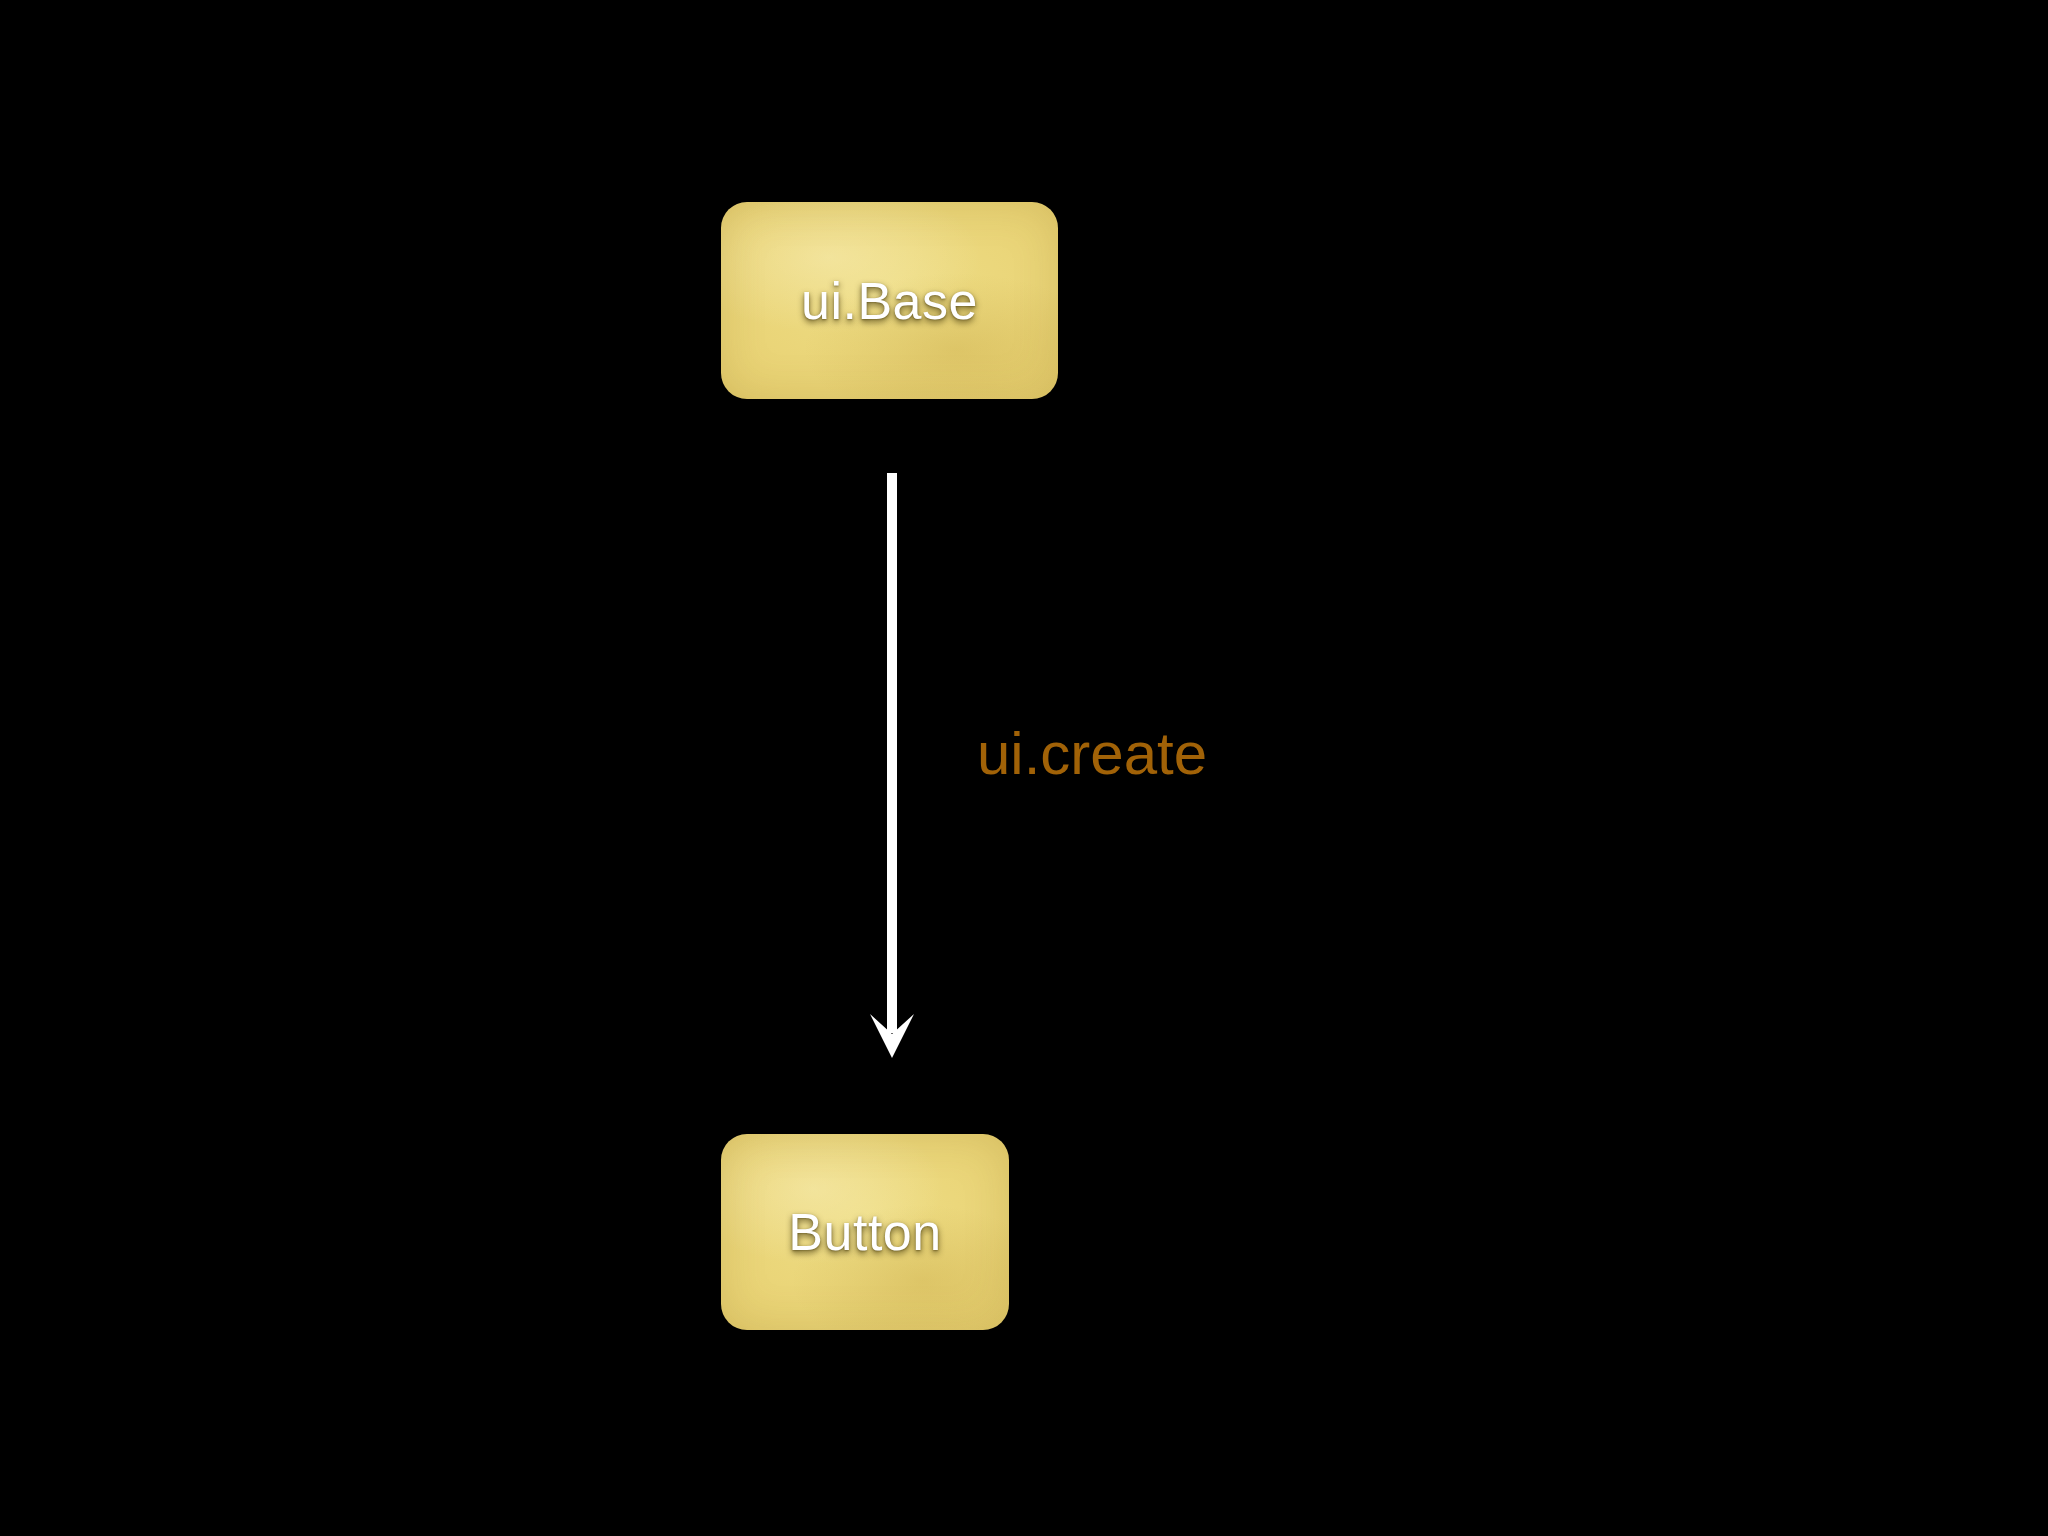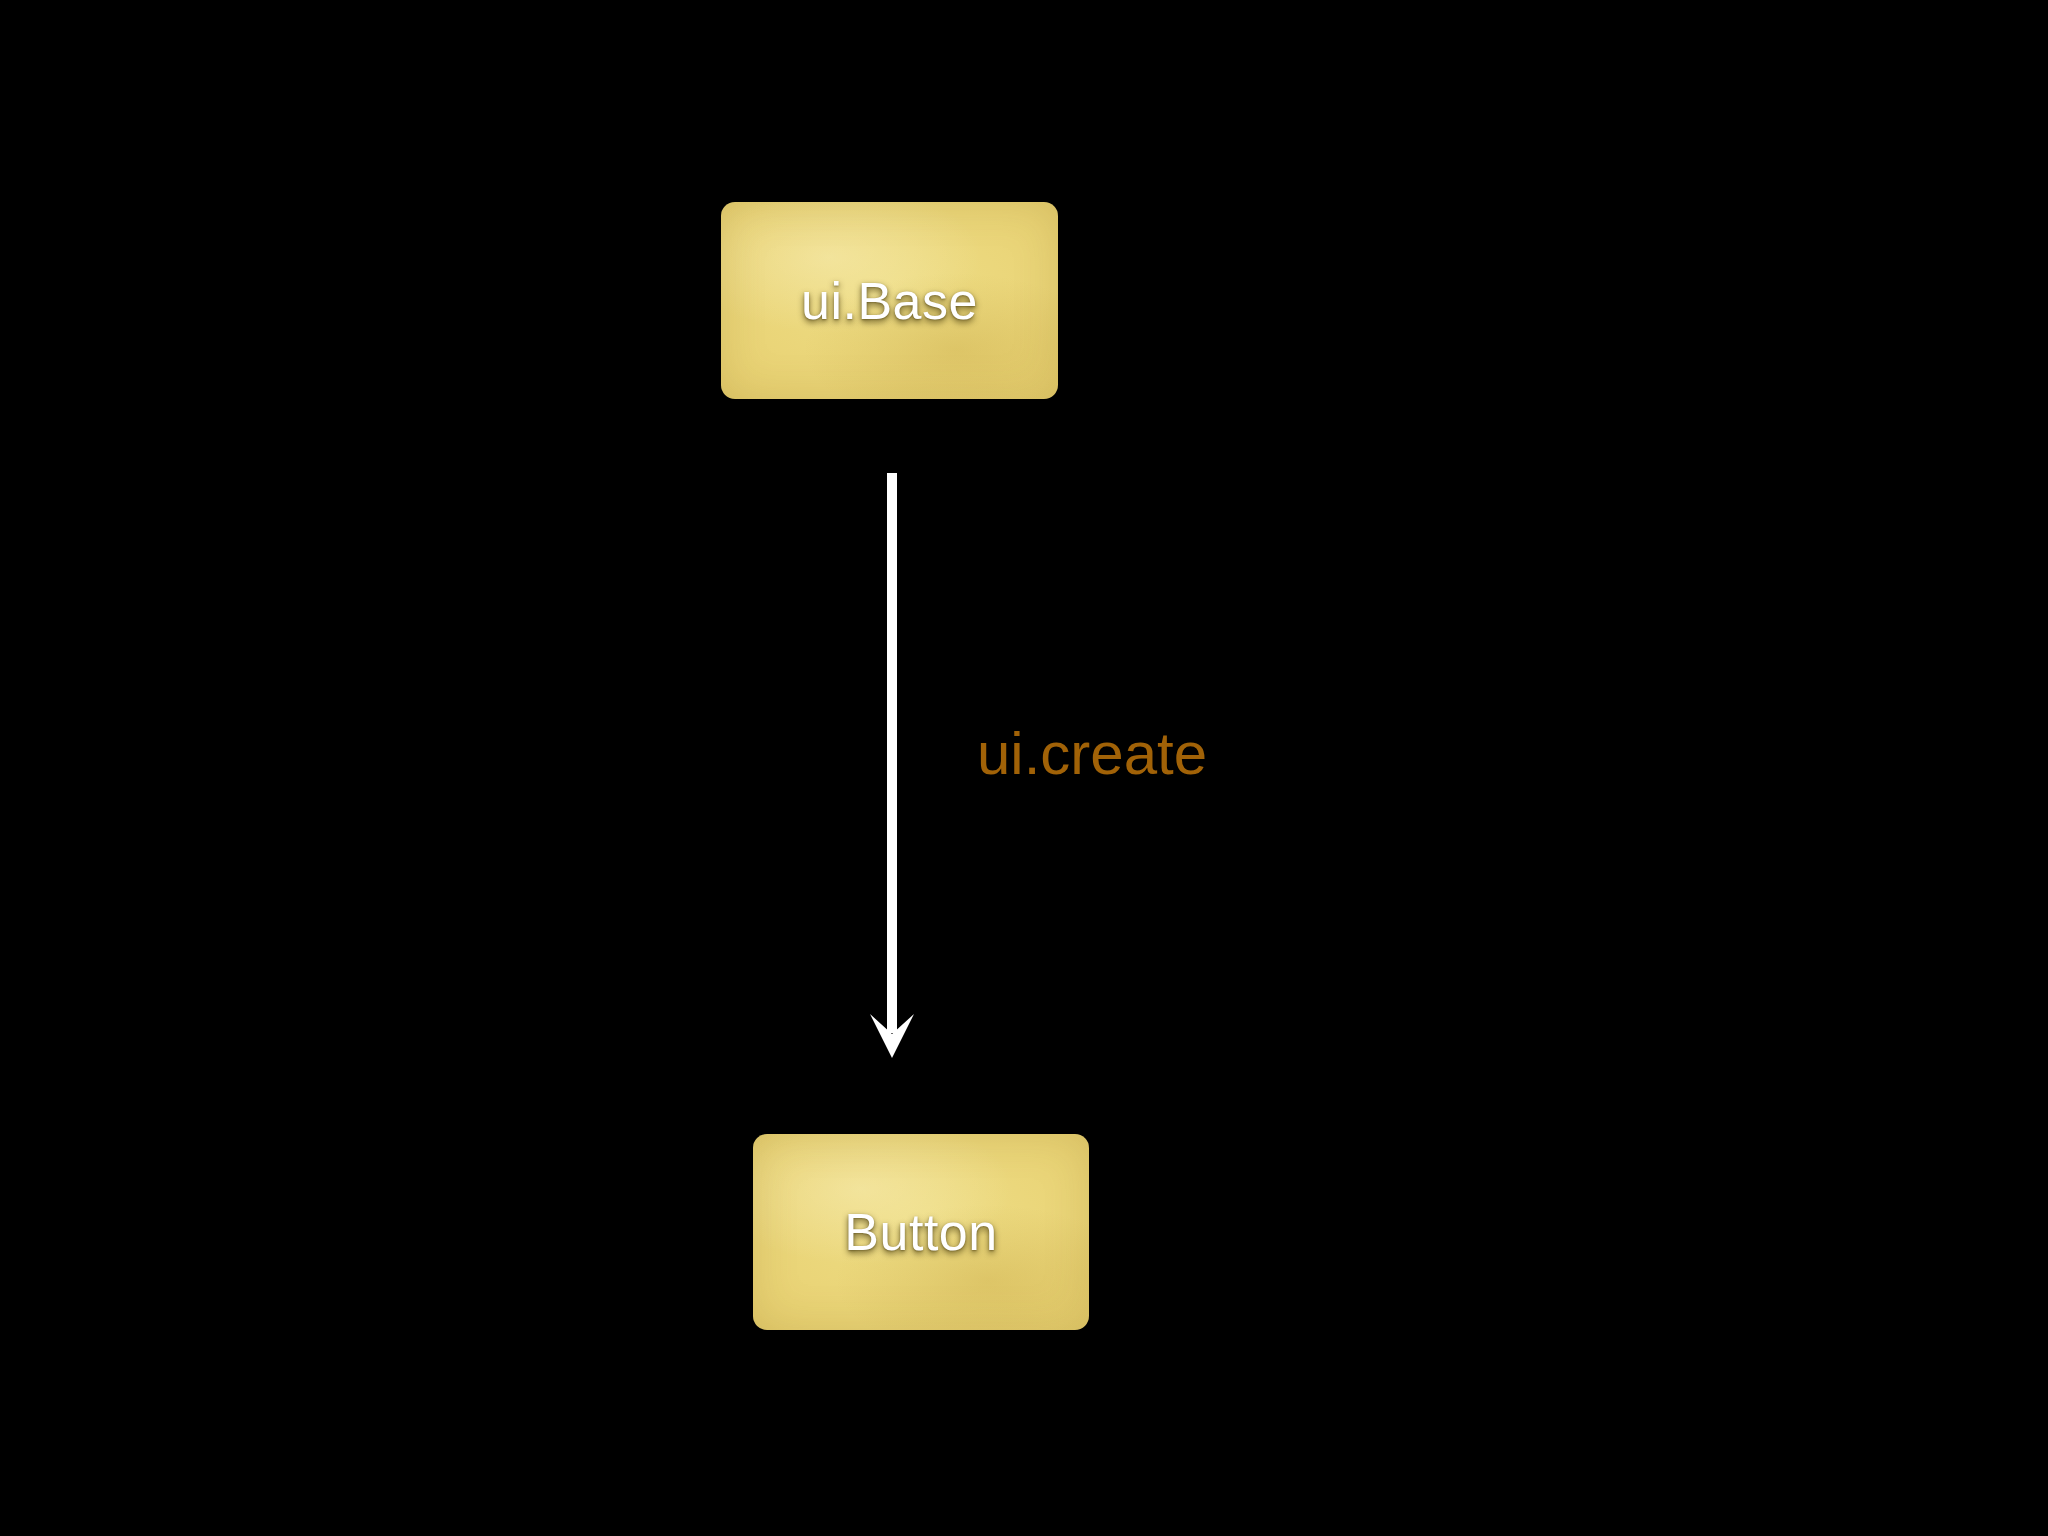--- a/index.html
+++ b/index.html
@@ -12,32 +12,32 @@
     width: 2048px;
     height: 1536px;
     background: #000000;
     overflow: hidden;
     font-family: "Liberation Sans", sans-serif;
   }
   .node {
     position: absolute;
     width: 337px;
     height: 197px;
-    border-radius: 14px;
+    border-radius: 26px;
     display: flex;
     align-items: center;
     justify-content: center;
     background:
       radial-gradient(ellipse 65% 55% at 32% 28%, rgba(255,248,210,0.35), rgba(255,248,210,0) 70%),
       radial-gradient(ellipse 70% 60% at 70% 75%, rgba(186,152,52,0.28), rgba(186,152,52,0) 65%),
       radial-gradient(ellipse 120% 120% at 50% 45%, #eedd85 0%, #e8d172 55%, #e0c763 85%, #d9bf5a 100%);
     box-shadow: 0 10px 22px rgba(0,0,0,0.6), inset 0 0 46px rgba(130,100,25,0.18);
   }
   #node-base   { left: 721px; top: 202px; }
-  #node-button { left: 721px; top: 1134px; height: 196px; width: 336px; margin-left: 32px; }
+  #node-button { left: 721px; top: 1134px; height: 196px; width: 288px; }
   .node-label {
     color: #ffffff;
     font-size: 52px;
     letter-spacing: 0.5px;
     text-shadow: 0 3px 6px rgba(70,58,12,0.8), 0 1px 2px rgba(70,58,12,0.5);
     white-space: nowrap;
   }
   #arrow-svg {
     position: absolute;
     left: 0;

